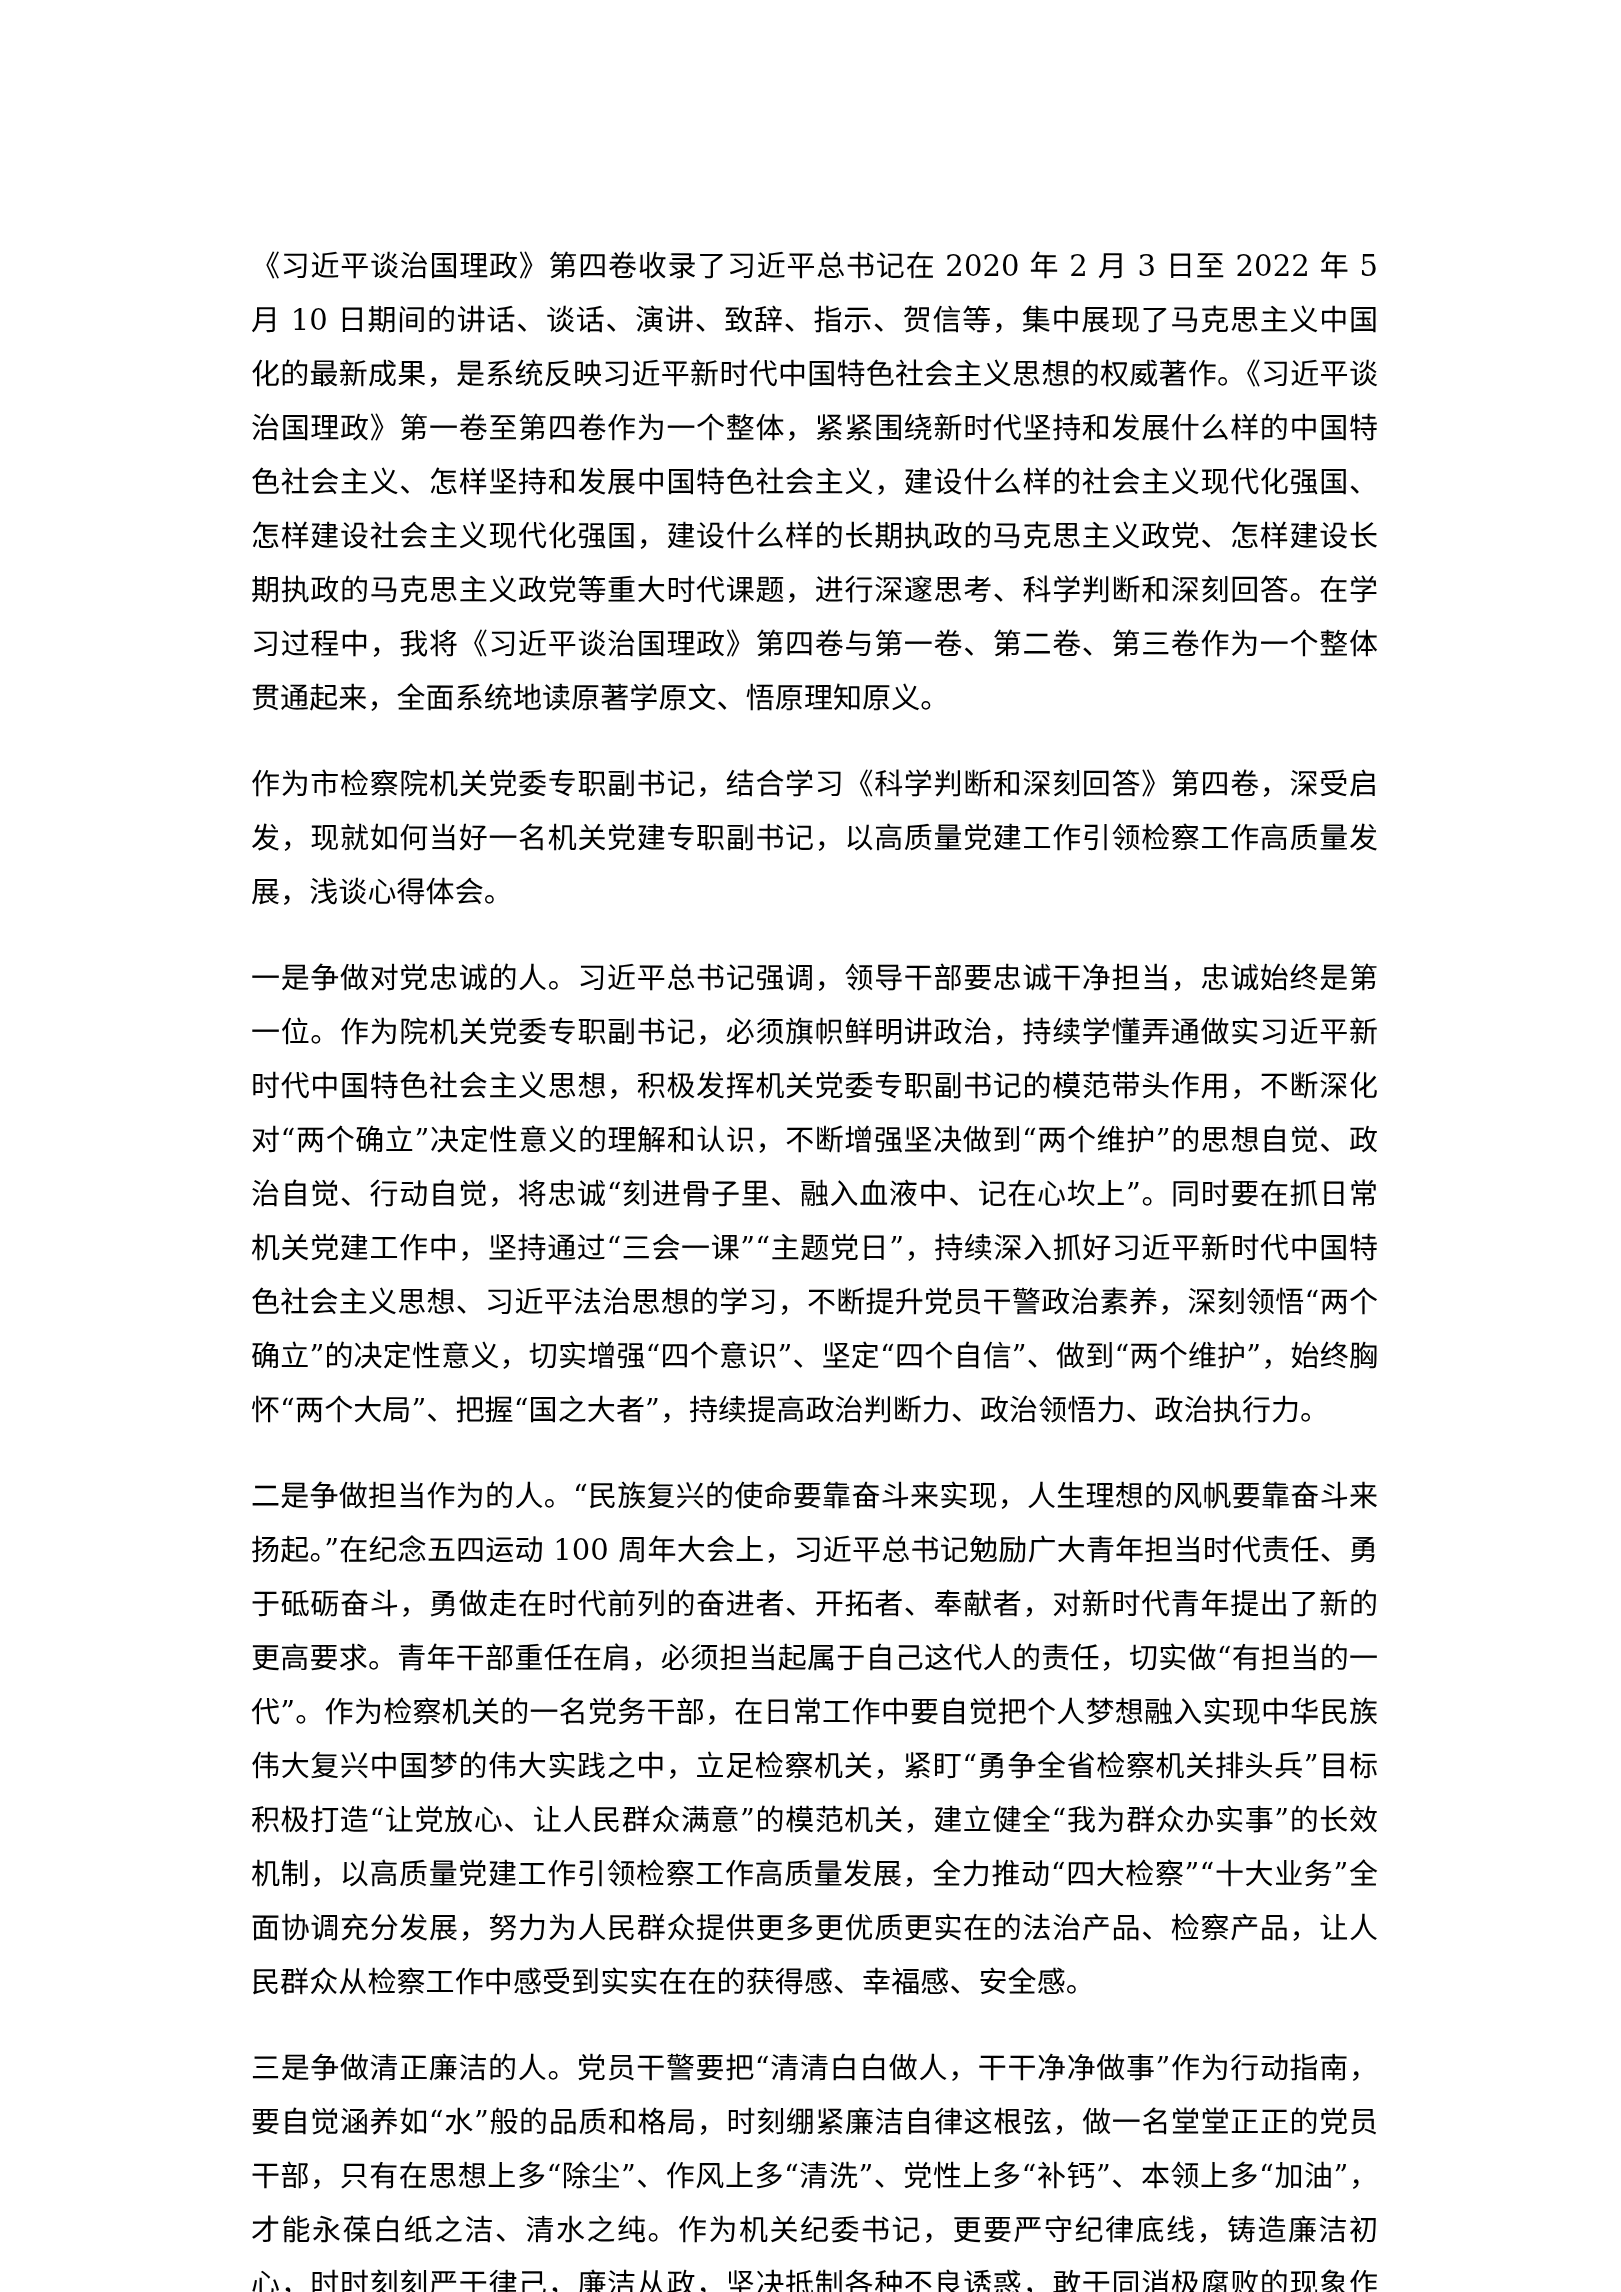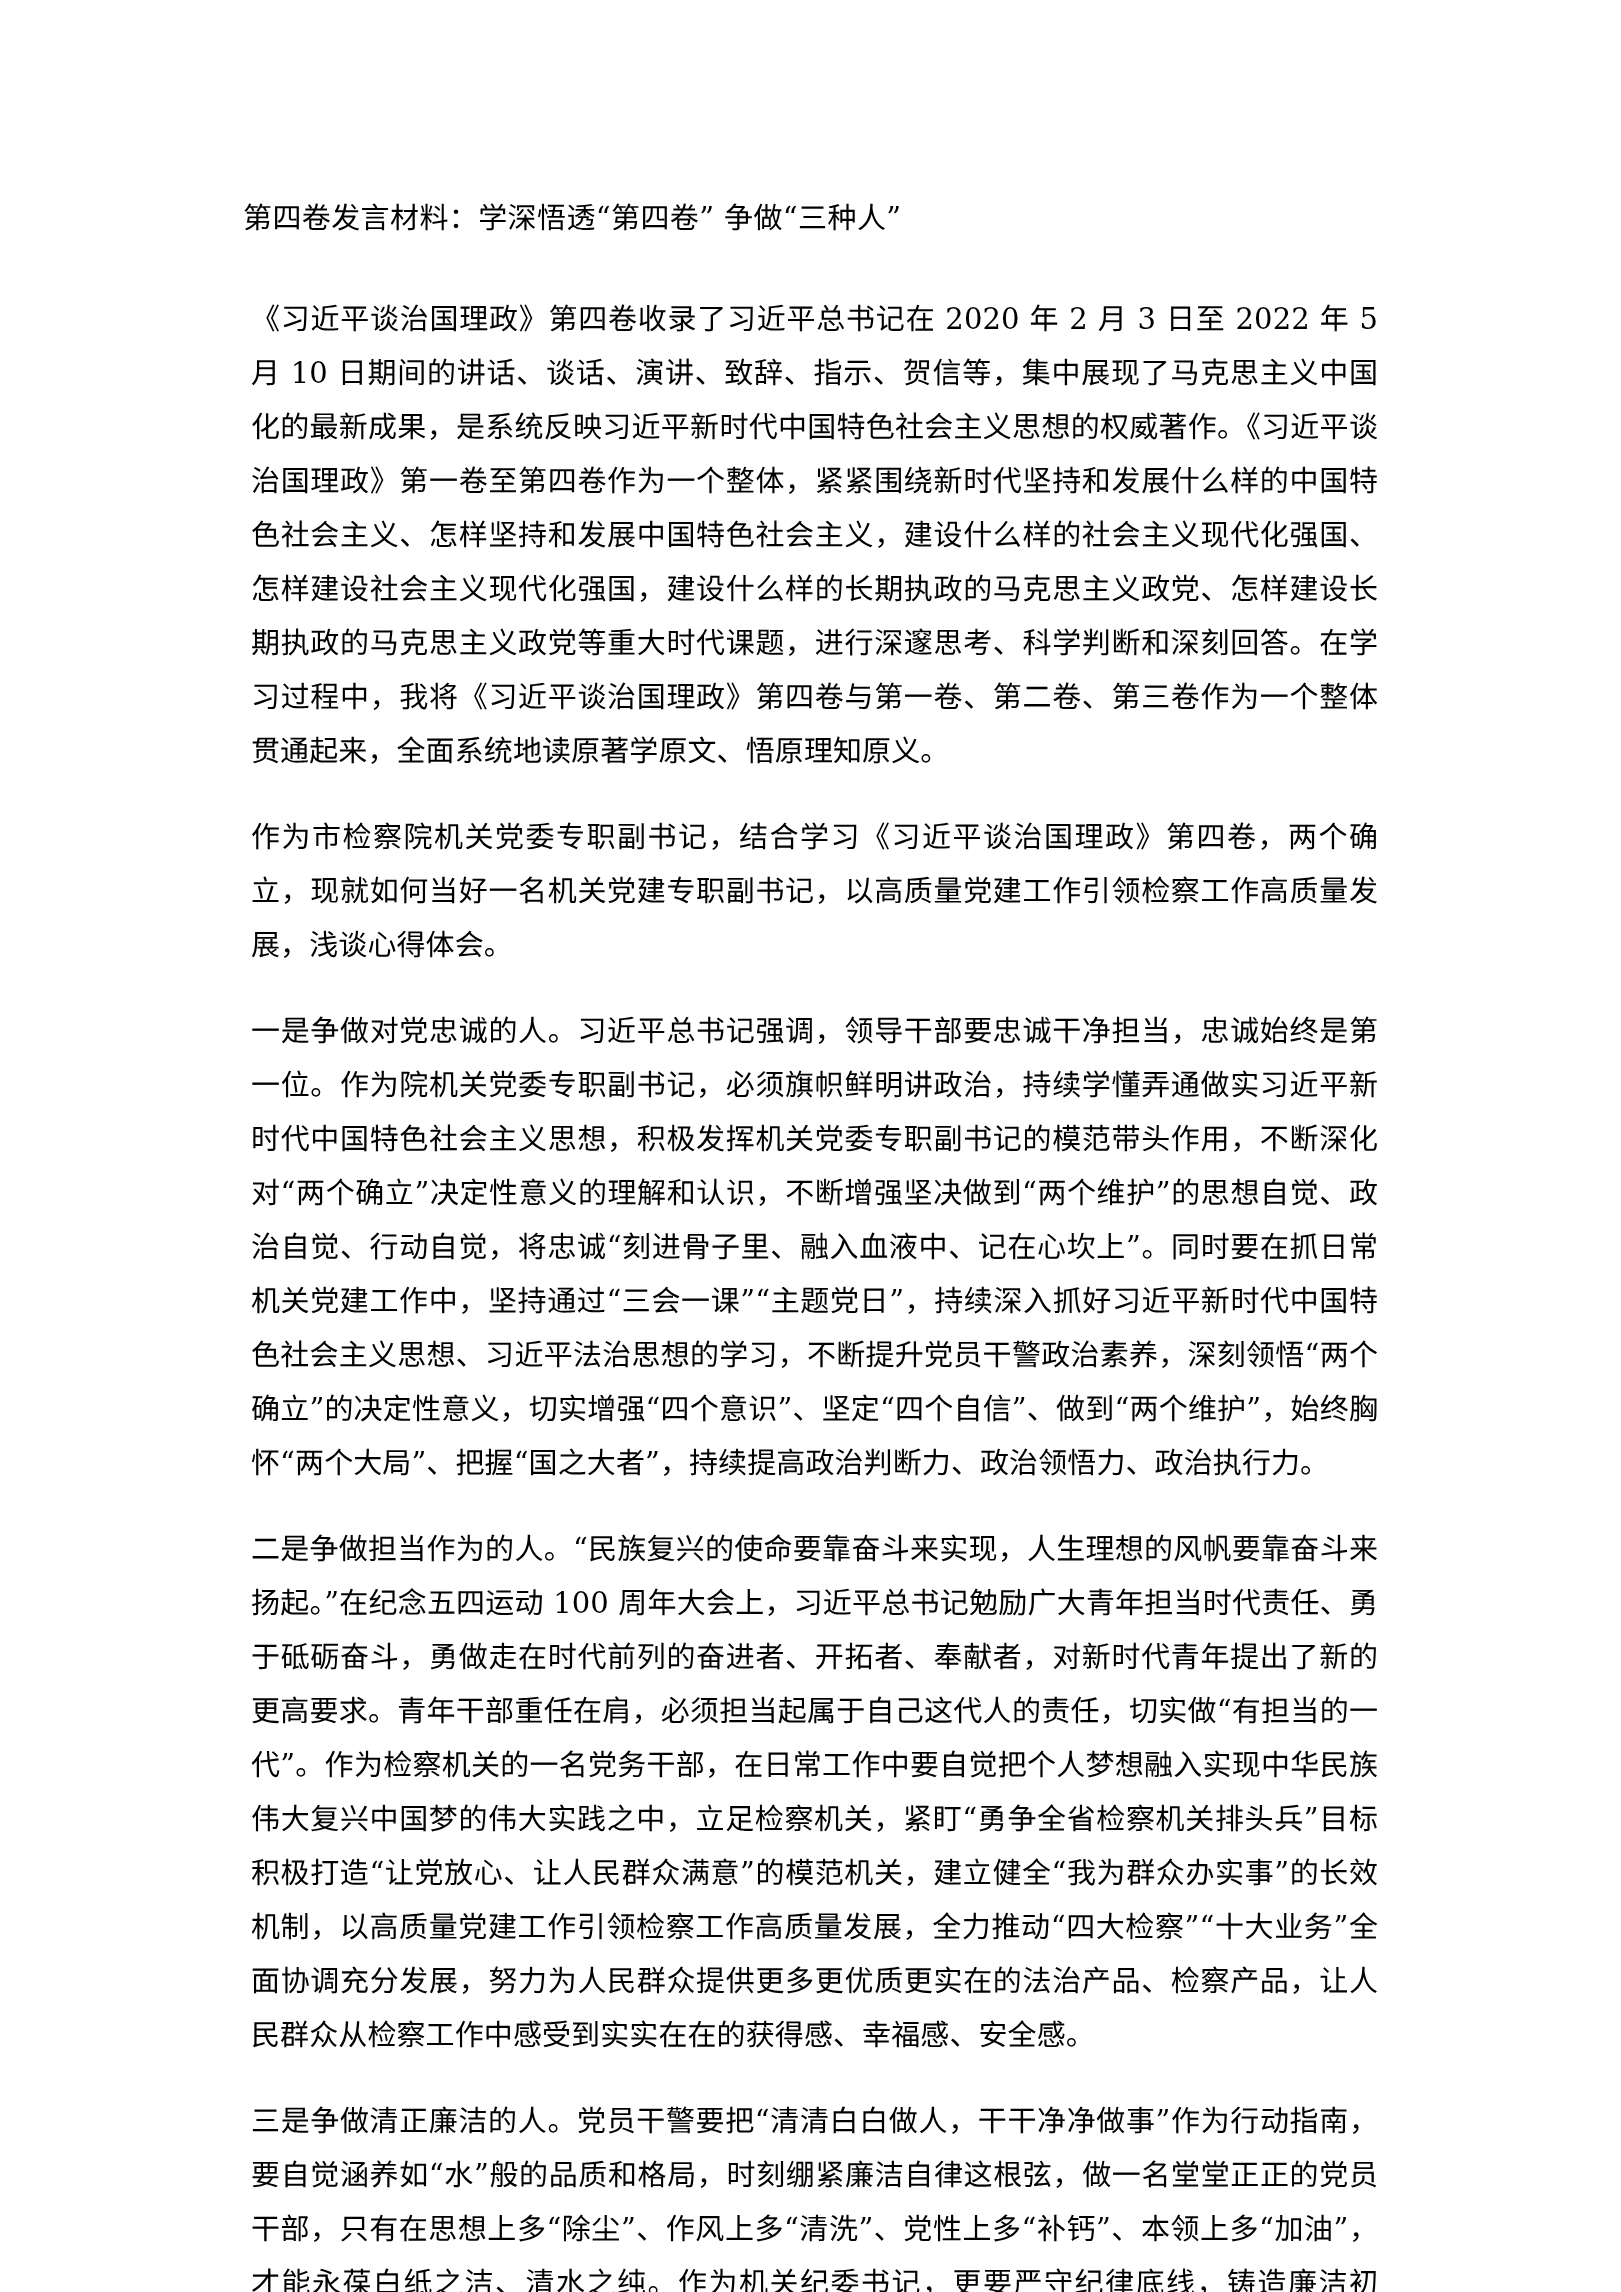--- a/index.html
+++ b/index.html
@@ -60,27 +60,26 @@
   p.para:last-child {
     margin-bottom: 0;
   }
 </style>
 </head>
 <body>
 
 <div class="page">
   <div class="doc-body">
 
-    <h1 class="doc-title">第四卷发言材料：学深悟透“第四卷” 争做“三种人”</h1>
 
     <div class="spacer-after-title"></div>
 
     <p class="para">《习近平谈治国理政》第四卷收录了习近平总书记在 2020 年 2 月 3 日至 2022 年 5 月 10 日期间的讲话、谈话、演讲、致辞、指示、贺信等，集中展现了马克思主义中国化的最新成果，是系统反映习近平新时代中国特色社会主义思想的权威著作。《习近平谈治国理政》第一卷至第四卷作为一个整体，紧紧围绕新时代坚持和发展什么样的中国特色社会主义、怎样坚持和发展中国特色社会主义，建设什么样的社会主义现代化强国、怎样建设社会主义现代化强国，建设什么样的长期执政的马克思主义政党、怎样建设长期执政的马克思主义政党等重大时代课题，进行深邃思考、科学判断和深刻回答。在学习过程中，我将《习近平谈治国理政》第四卷与第一卷、第二卷、第三卷作为一个整体贯通起来，全面系统地读原著学原文、悟原理知原义。</p>
 
-    <p class="para">作为市检察院机关党委专职副书记，结合学习《习近平谈治国理政》第四卷，两个确立，现就如何当好一名机关党建专职副书记，以高质量党建工作引领检察工作高质量发展，浅谈心得体会。</p>
+    <p class="para">作为市检察院机关党委专职副书记，结合学习《科学判断和深刻回答》第四卷，深受启发，现就如何当好一名机关党建专职副书记，以高质量党建工作引领检察工作高质量发展，浅谈心得体会。</p>
 
     <p class="para">一是争做对党忠诚的人。习近平总书记强调，领导干部要忠诚干净担当，忠诚始终是第一位。作为院机关党委专职副书记，必须旗帜鲜明讲政治，持续学懂弄通做实习近平新时代中国特色社会主义思想，积极发挥机关党委专职副书记的模范带头作用，不断深化对“两个确立”决定性意义的理解和认识，不断增强坚决做到“两个维护”的思想自觉、政治自觉、行动自觉，将忠诚“刻进骨子里、融入血液中、记在心坎上”。同时要在抓日常机关党建工作中，坚持通过“三会一课”“主题党日”，持续深入抓好习近平新时代中国特色社会主义思想、习近平法治思想的学习，不断提升党员干警政治素养，深刻领悟“两个确立”的决定性意义，切实增强“四个意识”、坚定“四个自信”、做到“两个维护”，始终胸怀“两个大局”、把握“国之大者”，持续提高政治判断力、政治领悟力、政治执行力。</p>
 
     <p class="para">二是争做担当作为的人。“民族复兴的使命要靠奋斗来实现，人生理想的风帆要靠奋斗来扬起。”在纪念五四运动 100 周年大会上，习近平总书记勉励广大青年担当时代责任、勇于砥砺奋斗，勇做走在时代前列的奋进者、开拓者、奉献者，对新时代青年提出了新的更高要求。青年干部重任在肩，必须担当起属于自己这代人的责任，切实做“有担当的一代”。作为检察机关的一名党务干部，在日常工作中要自觉把个人梦想融入实现中华民族伟大复兴中国梦的伟大实践之中，立足检察机关，紧盯“勇争全省检察机关排头兵”目标积极打造“让党放心、让人民群众满意”的模范机关，建立健全“我为群众办实事”的长效机制，以高质量党建工作引领检察工作高质量发展，全力推动“四大检察”“十大业务”全面协调充分发展，努力为人民群众提供更多更优质更实在的法治产品、检察产品，让人民群众从检察工作中感受到实实在在的获得感、幸福感、安全感。</p>
 
     <p class="para">三是争做清正廉洁的人。党员干警要把“清清白白做人，干干净净做事”作为行动指南，要自觉涵养如“水”般的品质和格局，时刻绷紧廉洁自律这根弦，做一名堂堂正正的党员干部，只有在思想上多“除尘”、作风上多“清洗”、党性上多“补钙”、本领上多“加油”，才能永葆白纸之洁、清水之纯。作为机关纪委书记，更要严守纪律底线，铸造廉洁初心，时时刻刻严于律己，廉洁从政，坚决抵制各种不良诱惑，敢于同消极腐败的现象作斗争，保持初心如磐。同时，持续深化作风建设，大力整治“怕慢假庸散”及形式主义、</p>
 
   </div>
 </div>
 

